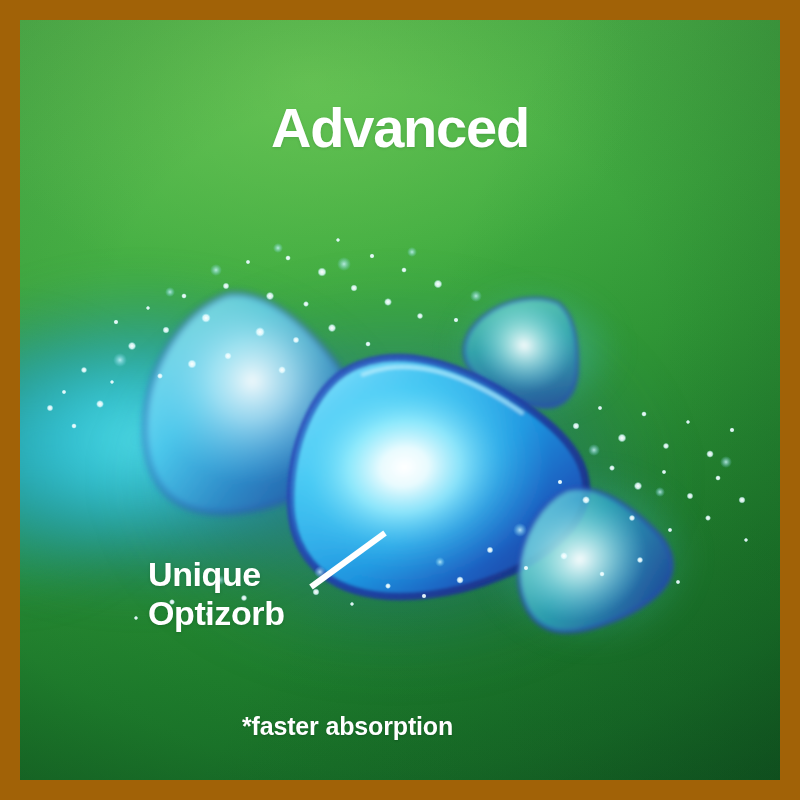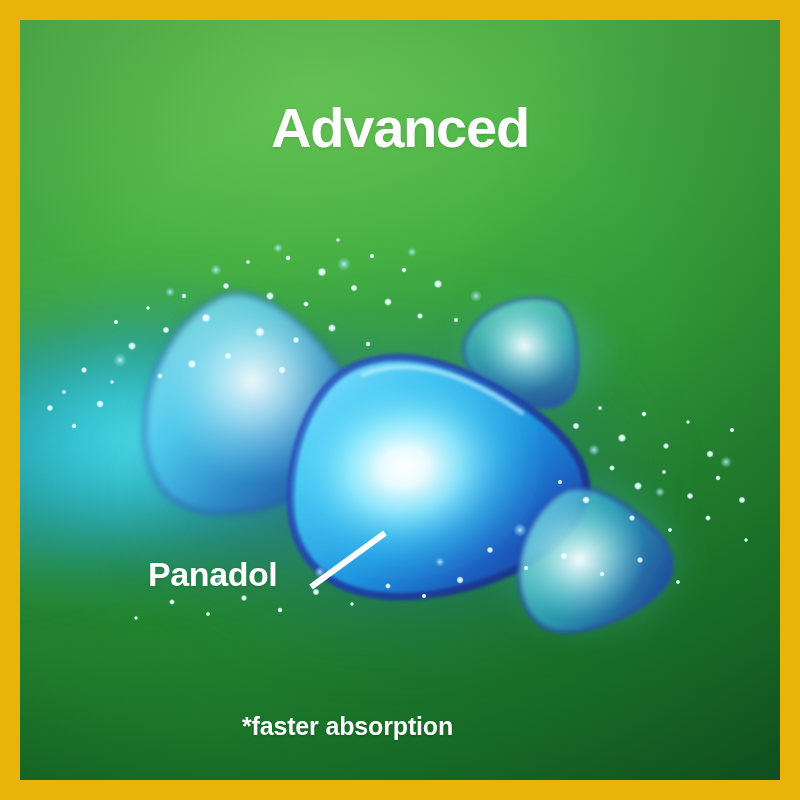--- a/index.html
+++ b/index.html
@@ -13,21 +13,21 @@
     height: 800px;
     overflow: hidden;
     font-family: "Liberation Sans", sans-serif;
   }
 
   
   #ad-canvas {
     position: relative;
     width: 800px;
     height: 800px;
-    background: #eab308;
+    background: #a16207;
   }
   #artwork {
     position: absolute;
     left: 20px;
     top: 20px;
     width: 760px;
     height: 760px;
     overflow: hidden;
     background: #3FA93C;
   }
@@ -503,21 +503,22 @@
       <svg width="90" height="70" viewBox="0 0 90 70">
         <line x1="6" y1="62" x2="80" y2="8" stroke="#ffffff" stroke-width="6" stroke-linecap="butt"></line>
       </svg>
     </div>
 
     <div class="txt" id="headline">
       <span class="hl-line">Advanced</span>
     </div>
 
     <div class="txt" id="callout">
-      <span class="co-line">Panadol</span>
+      <span class="co-line">Unique</span>
+      <span class="co-line">Optizorb</span>
     </div>
 
     <div class="txt" id="footnote">
       <span class="fn-line">*faster absorption</span>
     </div>
 
   </div>
 </div>
 
 </body></html>

